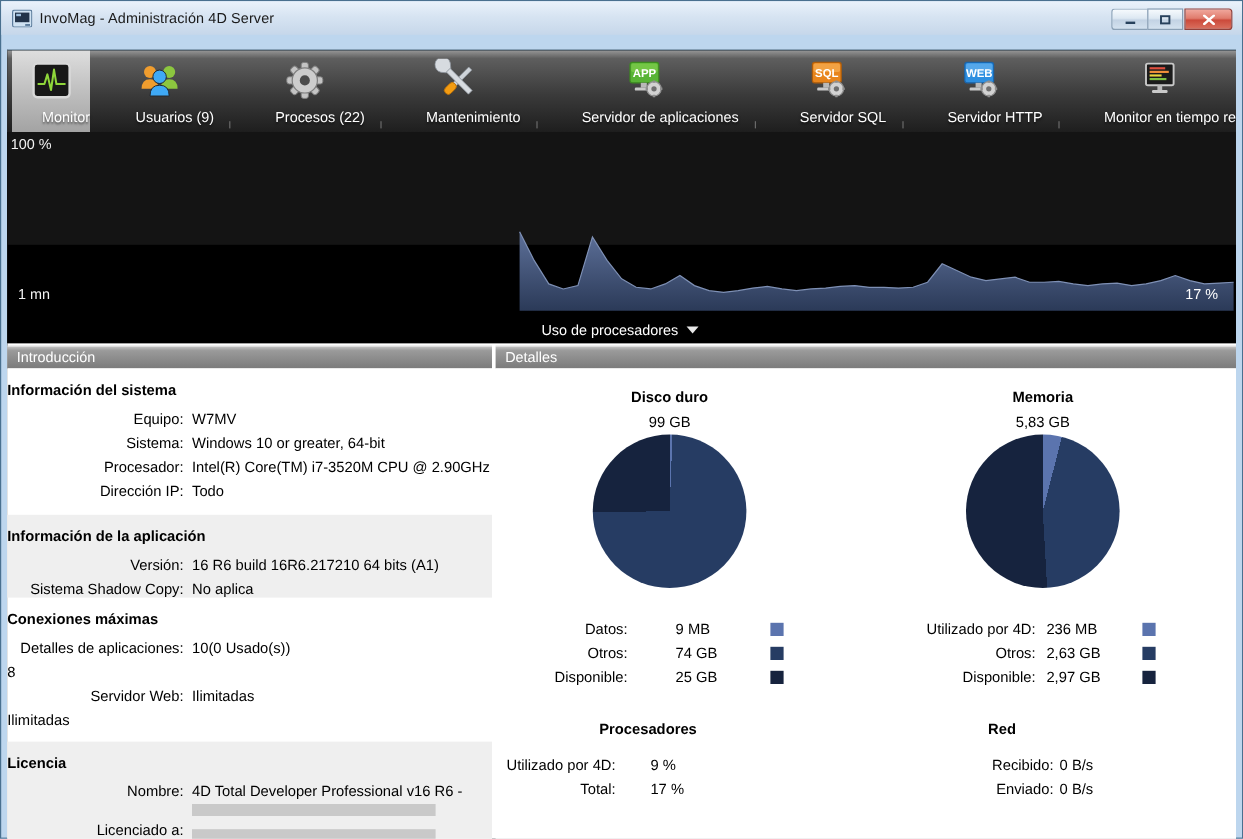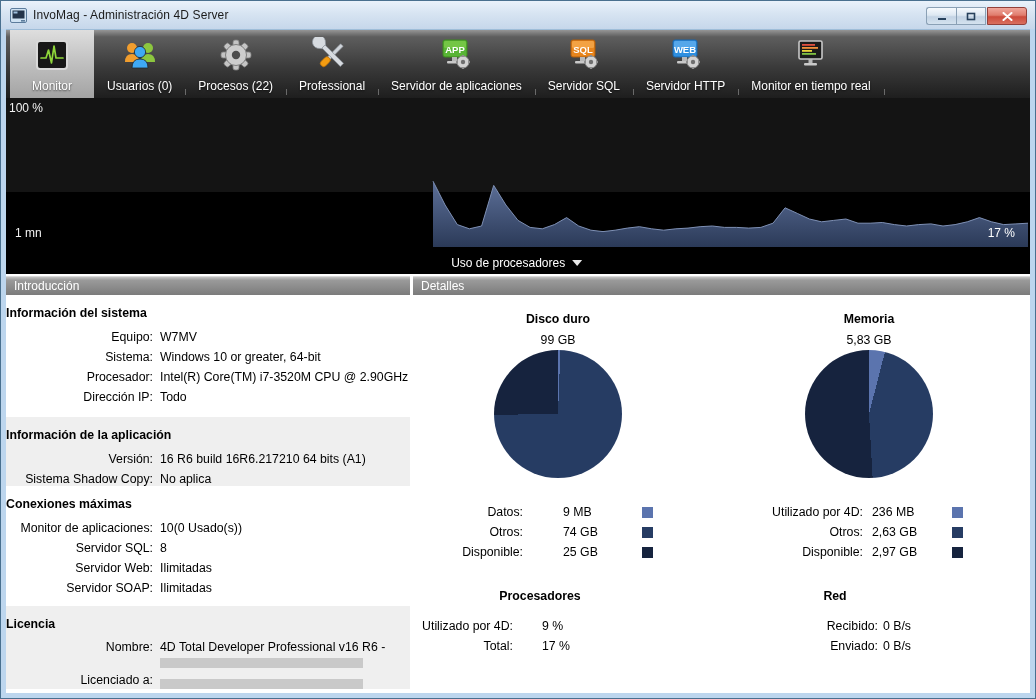--- a/index.html
+++ b/index.html
@@ -1,32 +1,32 @@
 <!DOCTYPE html>
 <html><head>
 <meta charset="utf-8">
 <style>
   html,body{margin:0;padding:0;background:#8fa8c0;font-family:"Liberation Sans",sans-serif;}
   *{box-sizing:border-box;}
-  .window{width:1036px;height:699px;border:1px solid #49708f;background:#bdd6ee;display:flex;flex-direction:column;}
+  .window{width:1036px;height:699px;border:1px solid #49708f;background:#bdd6ee;display:flex;flex-direction:column;gap:12px;}
   
   .titlebar{height:28px;flex:0 0 28px;background:linear-gradient(180deg,#eaf2fb 0%,#d7e4f2 45%,#c6d7ea 100%);display:flex;align-items:center;padding:0 8px 0 9px;position:relative;}
   .app-icon{width:17px;height:15px;margin-right:6px;display:inline-block;}
   .title-text{font-size:12px;color:#1b1b1b;letter-spacing:0.1px;}
   .winbtns{position:absolute;right:8px;top:6px;display:flex;}
   .winbtn{width:30px;height:18px;border:1px solid #8aa0b5;border-right-width:0;background:linear-gradient(180deg,#f6fafd 0%,#dde8f2 45%,#c3d3e4 55%,#d4e2ef 100%);display:flex;align-items:center;justify-content:center;padding:0;cursor:pointer;}
   .winbtn:first-child{border-radius:3px 0 0 3px;}
   .winbtn.maxb{border-right-width:1px;border-radius:0;}
   .winbtn.closeb{width:40px;border:1px solid #93403a;border-radius:0 3px 3px 0;background:linear-gradient(180deg,#f0a79c 0%,#e07c6d 45%,#cc4a3b 55%,#d9705f 100%);margin-left:1px;}
   
   .frame{flex:1;padding:0 5px 5px 5px;display:flex;}
   .content{flex:1;background:#000;display:flex;flex-direction:column;overflow:hidden;border-top:1px solid #9fbdd8;}
   .toolbar{height:68px;flex:0 0 68px;background:linear-gradient(180deg,#969696 0%,#5e5e5e 10%,#3a3a3a 55%,#1e1e1e 100%);display:flex;align-items:stretch;padding-left:4px;}
   .titem{display:flex;flex-direction:column;align-items:center;justify-content:flex-end;padding:4px 13px 5px 13px;cursor:pointer;position:relative;}
-  .titem .tlabel{font-size:12px;color:#fff;white-space:nowrap;text-shadow:0 1px 2px rgba(0,0,0,.6);}
+  .titem .tlabel{font-size:12px;color:#fff;white-space:nowrap;text-shadow:0 1px 2px rgba(0,0,0,.6);padding-left:25px;}
   .titem.sel{width:84px;padding:4px 0 5px 0;background:linear-gradient(180deg,#dedede 0%,#c2c2c2 45%,#a3a3a3 100%);}
   .titem:not(.sel)::after{content:"";position:absolute;right:-1px;bottom:3px;width:1px;height:6px;background:#6a6a6a;}
   .ticon{height:40px;display:flex;align-items:center;justify-content:center;margin-bottom:3px;}
   
   .graph{height:176px;flex:0 0 176px;position:relative;background:#000;}
   .graph-band{position:absolute;left:0;top:0;width:100%;height:94px;background:#141414;}
   .graph svg{position:absolute;left:0;top:0;width:100%;height:176px;}
   .glab{position:absolute;font-size:12px;color:#f2f2f2;}
   .glab.ymax{left:3px;top:3px;}
   .glab.xspan{left:9px;top:128px;}
@@ -112,21 +112,21 @@
         <div class="ticon">
           <svg width="40" height="38" viewBox="0 0 40 38">
             <circle cx="12" cy="11" r="5" fill="#f09d2e"></circle>
                 <path d="M5 25 q0-8 7-8 q7 0 7 8 z" fill="#f09d2e"></path>
             <circle cx="28" cy="11" r="5" fill="#8cc63f"></circle>
                 <path d="M21 25 q0-8 7-8 q7 0 7 8 z" fill="#8cc63f"></path>
             <circle cx="20" cy="15" r="5.6" fill="#3fa9f5" stroke="#20262c" stroke-width="0.8"></circle>
             <path d="M12 31 q0-9 8-9 q8 0 8 9 z" fill="#3fa9f5" stroke="#20262c" stroke-width="0.8"></path>
           </svg>
         </div>
-        <div class="tlabel">Usuarios (0)</div>
+        <div class="tlabel">Usuarios (9)</div>
       </div>
 
       <div class="titem">
         <div class="ticon">
           <svg width="40" height="38" viewBox="0 0 40 38">
             <g transform="translate(20,18)">
               <g fill="#c4c4c4" stroke="#7e7e7e" stroke-width="0.8">
                 <rect x="-3" y="-15" width="6" height="8" rx="2" transform="rotate(0)"></rect>
                 <rect x="-3" y="-15" width="6" height="8" rx="2" transform="rotate(45)"></rect>
                 <rect x="-3" y="-15" width="6" height="8" rx="2" transform="rotate(90)"></rect>
@@ -150,21 +150,21 @@
             <g transform="rotate(45 20 18)">
               <rect x="18.2" y="4" width="3.6" height="20" fill="#cfd4da" stroke="#8d949c" stroke-width="0.6"></rect>
               <rect x="16.8" y="22" width="6.4" height="11" rx="3" fill="#f39c12" stroke="#b96f08" stroke-width="0.7"></rect>
             </g>
             <g transform="rotate(-45 20 18)">
               <path d="M14.5 3 a6.5 6.5 0 1 1 11 0 l-3 3.5 h-5 z" fill="#d7dbe0" stroke="#8d949c" stroke-width="0.7"></path>
               <rect x="17.8" y="6" width="4.4" height="26" fill="#d7dbe0" stroke="#8d949c" stroke-width="0.7"></rect>
             </g>
           </svg>
         </div>
-        <div class="tlabel">Professional</div>
+        <div class="tlabel">Mantenimiento</div>
       </div>
 
       <div class="titem">
         <div class="ticon">
           <svg width="40" height="38" viewBox="0 0 40 38">
             <rect x="7" y="3" width="24" height="17" rx="2" fill="#58b435" stroke="#3c8a1f"></rect>
             <rect x="8" y="4" width="22" height="7" rx="1.5" fill="#7ccb4a" opacity="0.8"></rect>
             <text x="19" y="15.5" font-size="9.5" font-weight="bold" fill="#fff" text-anchor="middle" font-family="Liberation Sans,sans-serif">APP</text>
             <rect x="16" y="20" width="5" height="4" fill="#b9b9b9"></rect>
             <rect x="11" y="24" width="15" height="2.5" rx="1" fill="#c9c9c9"></rect>
@@ -300,33 +300,31 @@
                 </div>
             <div class="irow">
                   <span class="ilabel">Sistema Shadow Copy:</span>
                   <span class="ival">No aplica</span>
                 </div>
           </div>
 
           <div class="isec" style="height:120px;">
             <div class="iheading">Conexiones máximas</div>
             <div class="irow">
-                  <span class="ilabel">Monitor de aplicaciones:</span>
+                  <span class="ilabel">Detalles de aplicaciones:</span>
                   <span class="ival">10(0 Usado(s))</span>
                 </div>
             <div class="irow">
-                  <span class="ilabel">Servidor SQL:</span>
                   <span class="ival">8</span>
                 </div>
             <div class="irow">
                   <span class="ilabel">Servidor Web:</span>
                   <span class="ival">Ilimitadas</span>
                 </div>
             <div class="irow">
-                  <span class="ilabel">Servidor SOAP:</span>
                   <span class="ival">Ilimitadas</span>
                 </div>
           </div>
 
           <div class="isec alt" style="height:83px;">
             <div class="iheading">Licencia</div>
             <div class="irow lic-name">
               <span class="ilabel">Nombre:</span>
               <span class="ival"><span>4D Total Developer Professional v16 R6 -</span><span class="redact" style="margin-top:1px;"></span></span>
             </div>

